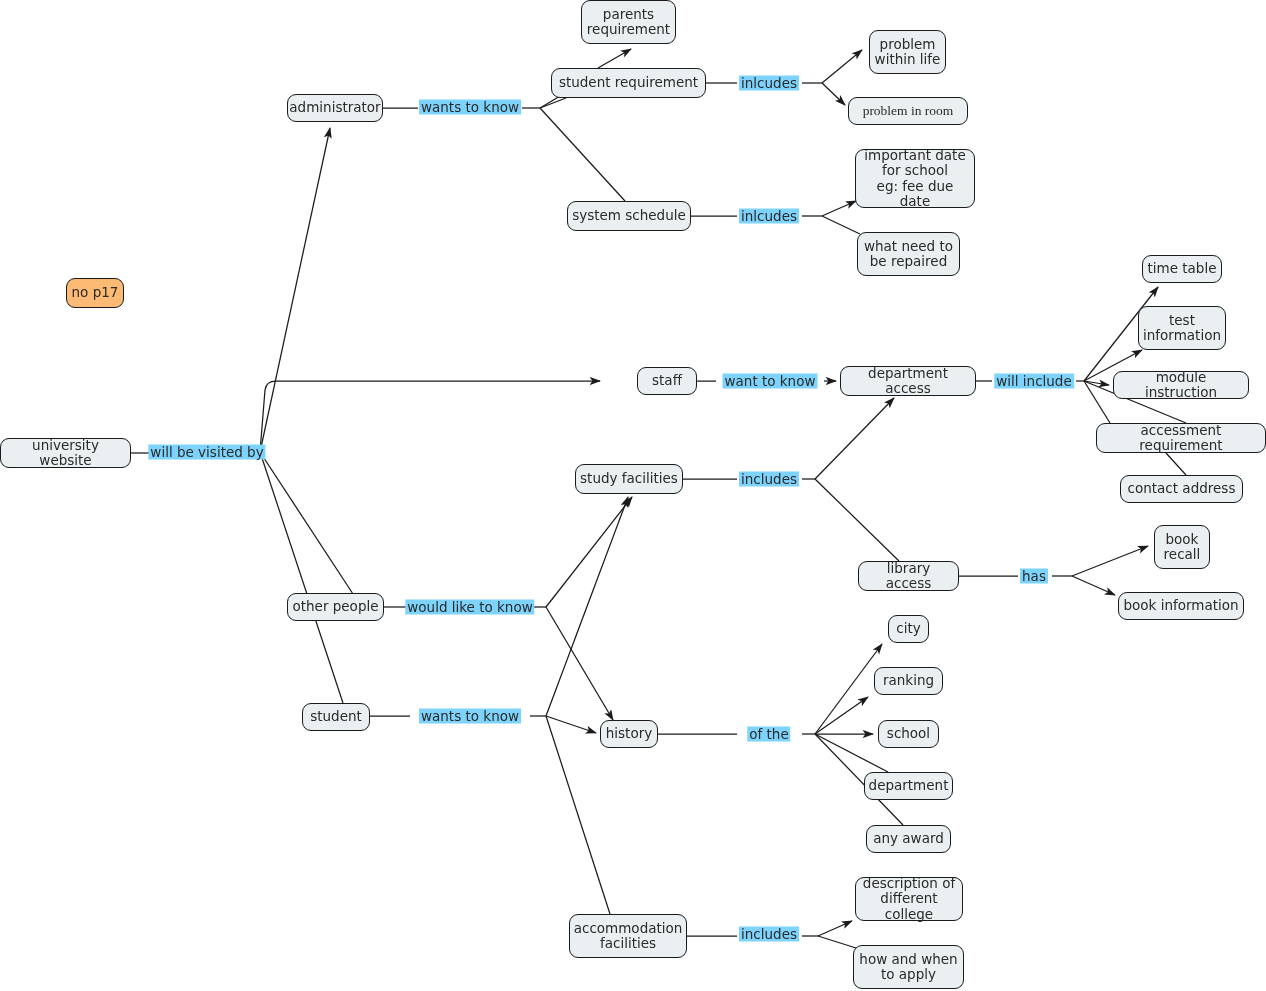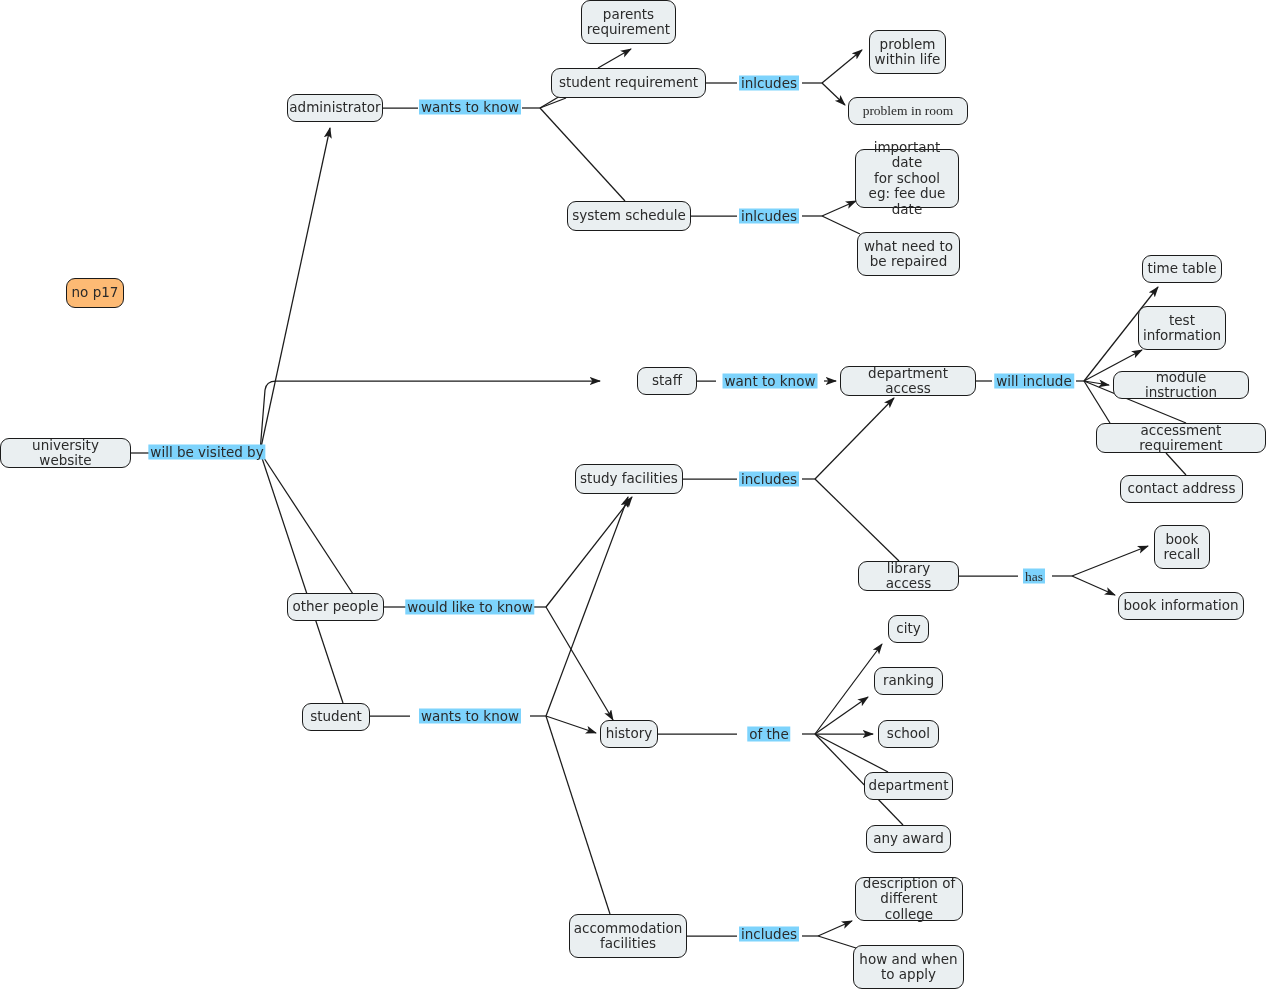--- a/index.html
+++ b/index.html
@@ -153,21 +153,21 @@
       <div class="node" style="left: 637px; top: 367px; width: 60px; height: 28px;">staff</div>
       <div class="node" style="left: 287px; top: 593px; width: 97px; height: 28px;">other people</div>
       <div class="node" style="left: 302px; top: 703px; width: 68px; height: 28px;">student</div>
       <div class="node" style="left: 551px; top: 68px; width: 155px; height: 30px;">student requirement</div>
       <div class="node" style="left: 581px; top: 0px; width: 95px; height: 44px;">parents
 requirement</div>
       <div class="node" style="left: 869px; top: 30px; width: 77px; height: 44px;">problem
 within life</div>
       <div class="node" style="left: 848px; top: 97px; width: 120px; height: 28px; font-family: Liberation Serif, serif;">problem in room</div>
       <div class="node" style="left: 567px; top: 201px; width: 124px; height: 30px;">system schedule</div>
-      <div class="node" style="left: 855px; top: 149px; width: 104px; height: 59px;">important date
+      <div class="node" style="left: 855px; top: 149px; width: 120px; height: 59px;">important date
 for school
 eg: fee due date</div>
       <div class="node" style="left: 857px; top: 232px; width: 103px; height: 44px;">what need to
 be repaired</div>
       <div class="node" style="left: 840px; top: 366px; width: 136px; height: 30px;">department access</div>
       <div class="node" style="left: 1142px; top: 255px; width: 80px; height: 28px;">time table</div>
       <div class="node" style="left: 1138px; top: 306px; width: 88px; height: 44px;">test
 information</div>
       <div class="node" style="left: 1113px; top: 371px; width: 136px; height: 28px;">module instruction</div>
       <div class="node" style="left: 1096px; top: 423px; width: 170px; height: 30px;">accessment requirement</div>
@@ -191,20 +191,20 @@
 to apply</div>
     </div>
   <div id="labels">
       <div class="elabel" style="left: 207px; top: 452px;">will be visited by</div>
       <div class="elabel" style="left: 470px; top: 107px;">wants to know</div>
       <div class="elabel" style="left: 769px; top: 83px;">inlcudes</div>
       <div class="elabel" style="left: 769px; top: 216px;">inlcudes</div>
       <div class="elabel" style="left: 770px; top: 381px;">want to know</div>
       <div class="elabel" style="left: 1034px; top: 381px;">will include</div>
       <div class="elabel" style="left: 769px; top: 479px;">includes</div>
-      <div class="elabel" style="left: 1034px; top: 576px; font-family: Liberation Serif, serif;">has</div>
+      <div class="elabel" style="left: 1034px; top: 576px;">has</div>
       <div class="elabel" style="left: 470px; top: 607px;">would like to know</div>
       <div class="elabel" style="left: 470px; top: 716px;">wants to know</div>
       <div class="elabel" style="left: 769px; top: 734px;">of the</div>
       <div class="elabel" style="left: 769px; top: 934px;">includes</div>
     </div>
 
 </div>
 
 </body></html>

